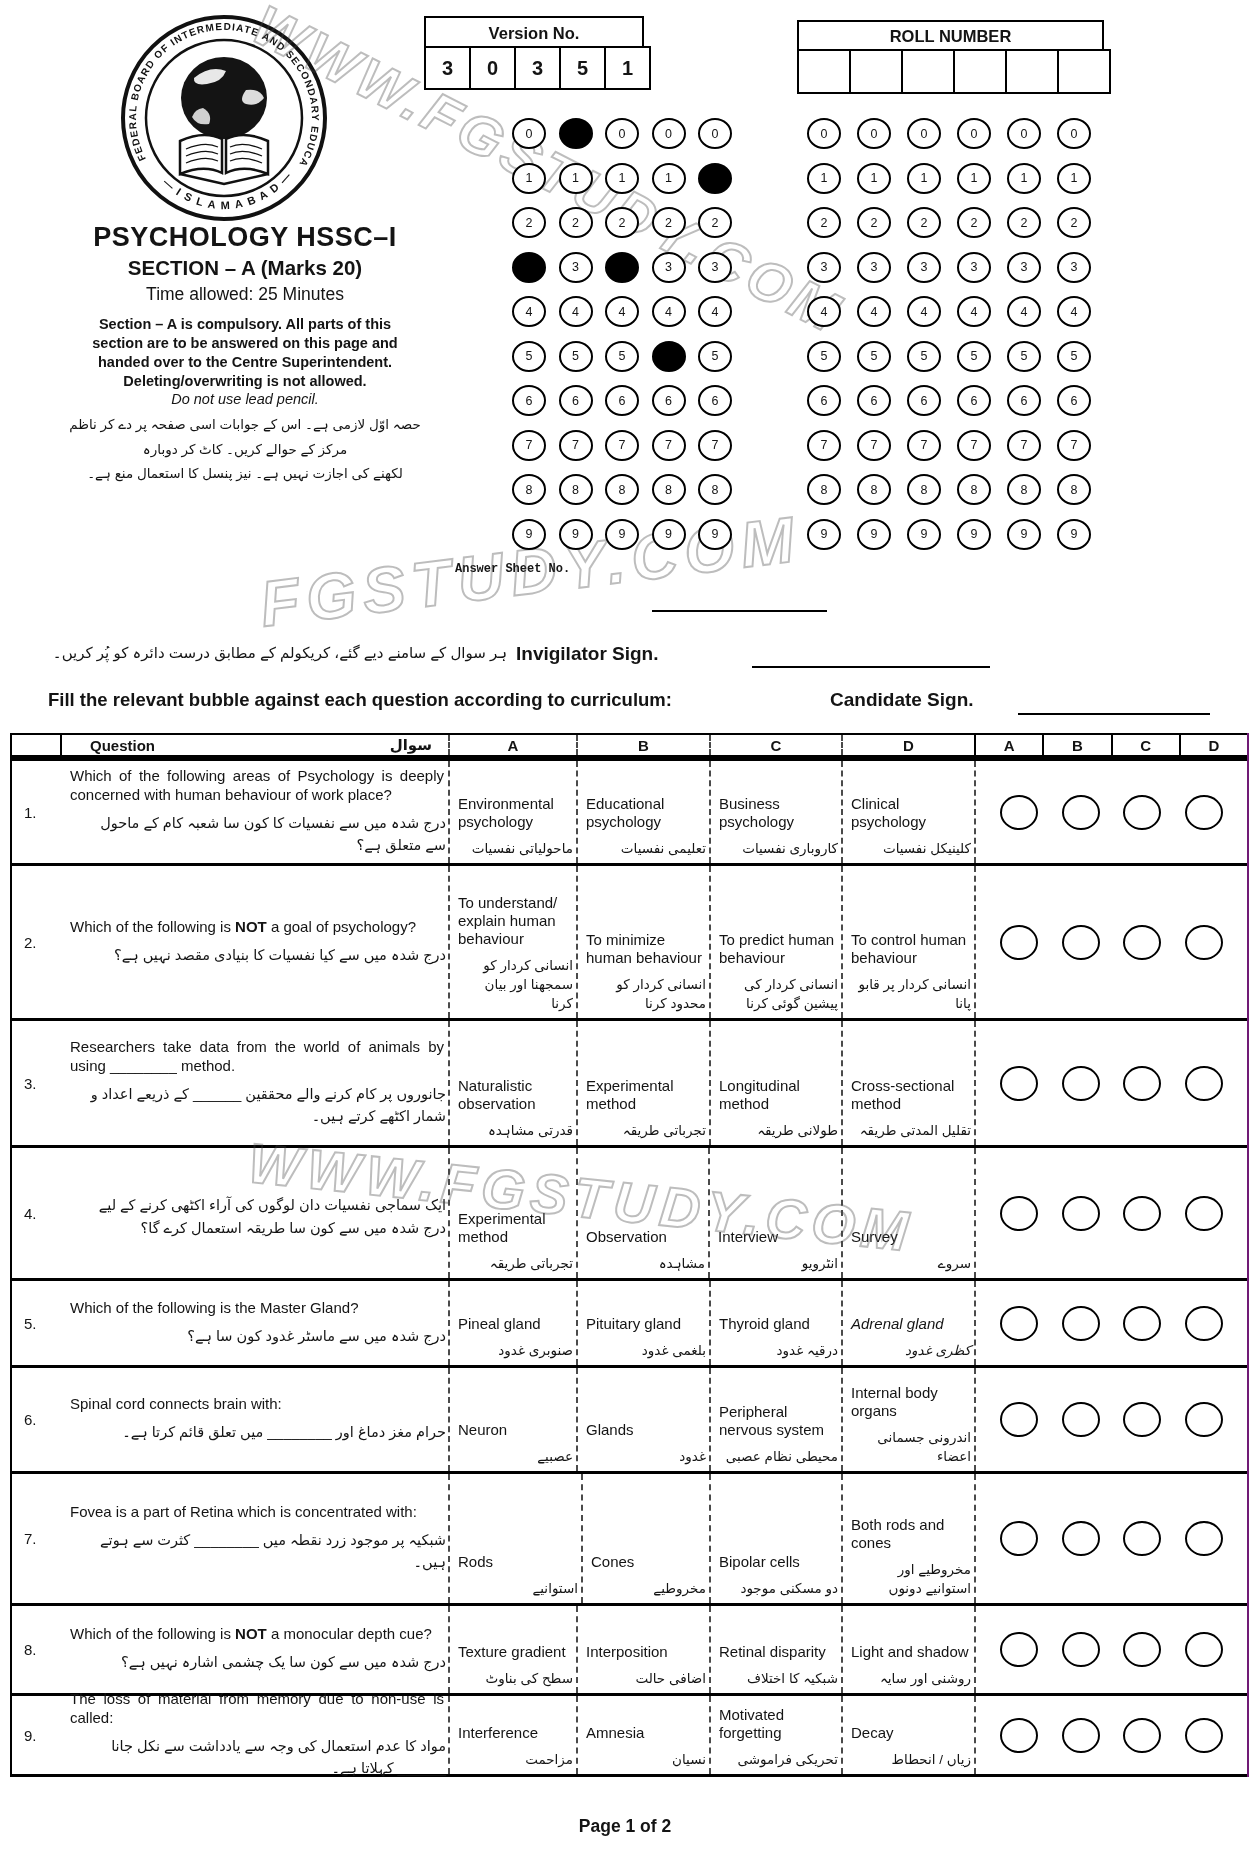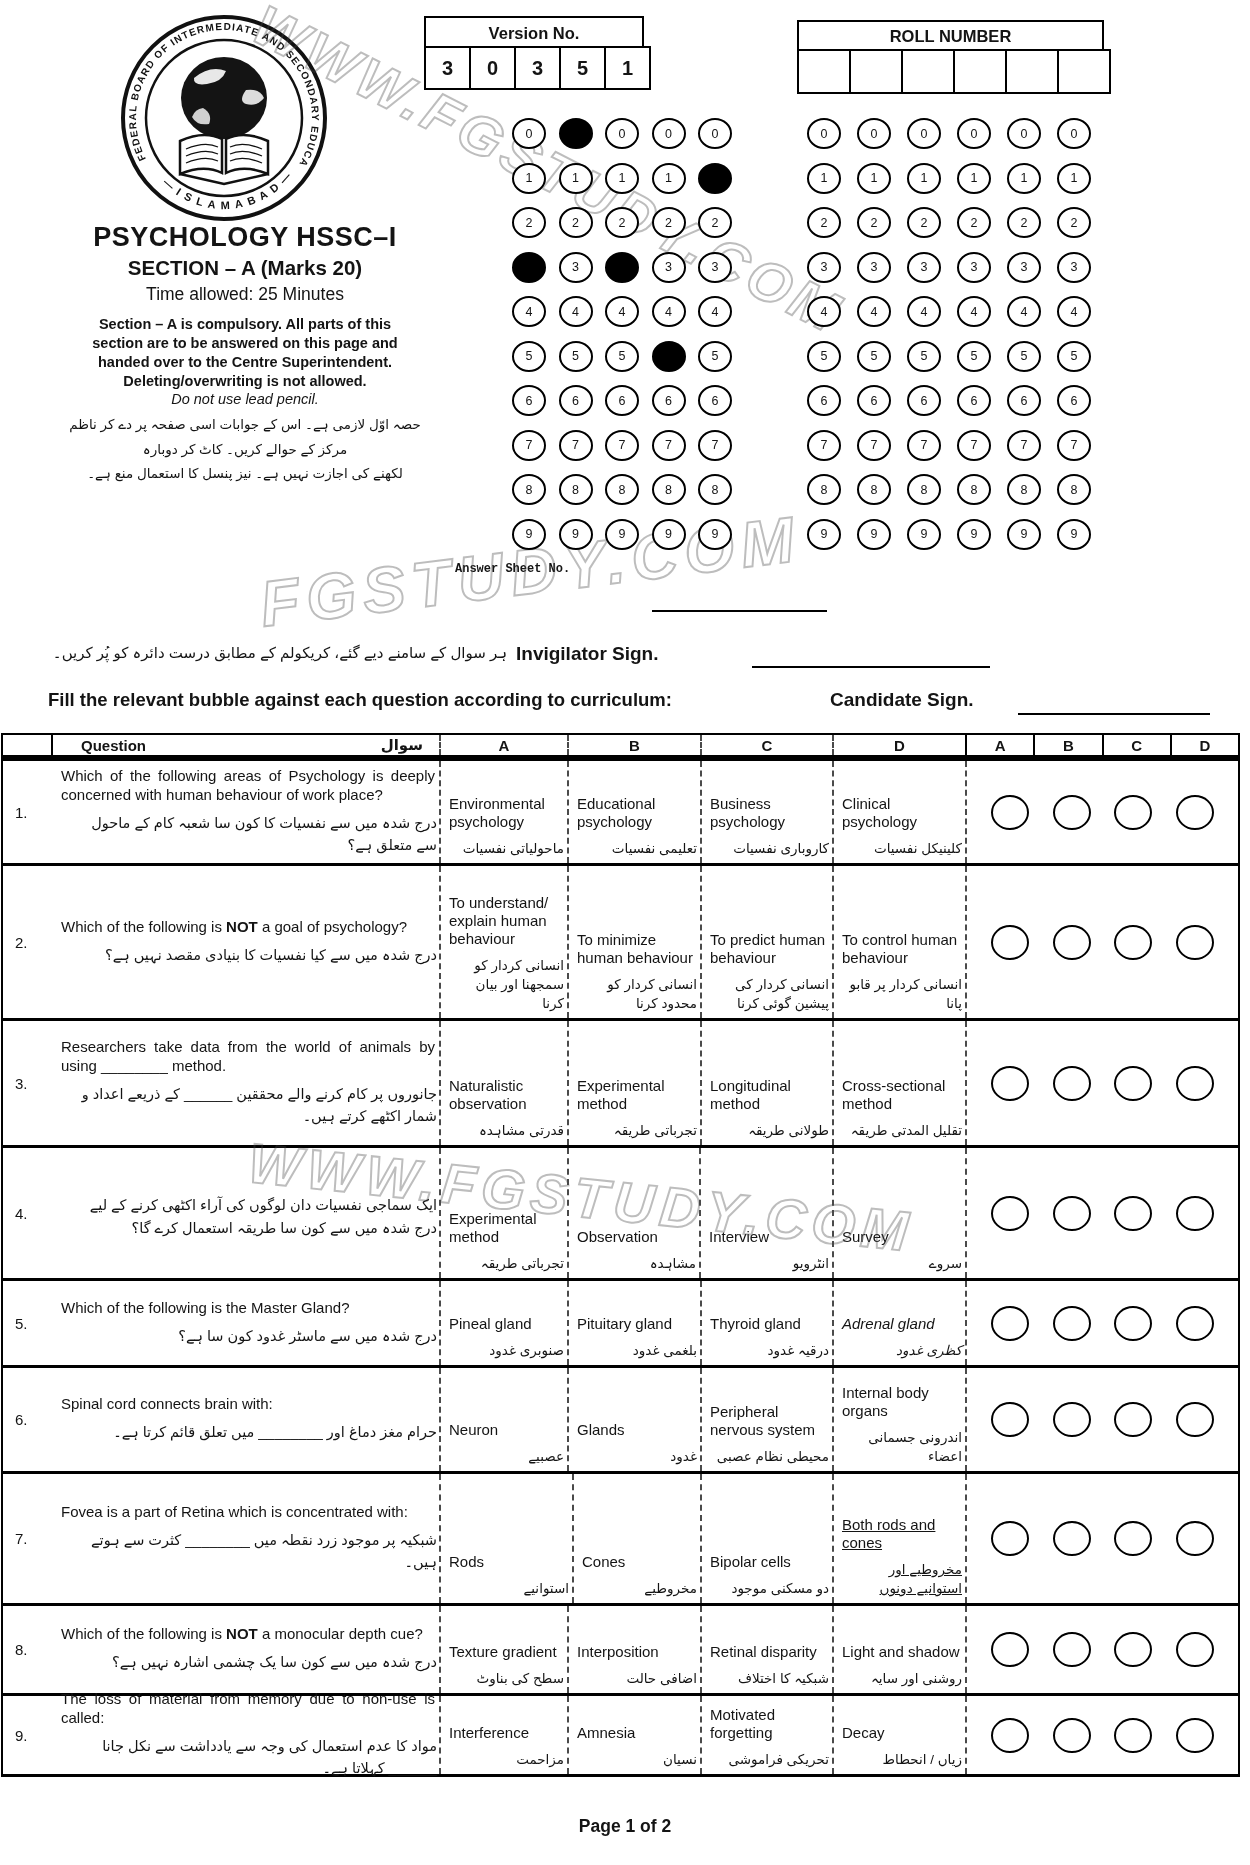--- a/index.html
+++ b/index.html
@@ -29,21 +29,21 @@
          font-weight:bold;font-size:20px;background:#fff;}
   .dcell:first-child{margin-left:0;}
   
   .bub{position:absolute;width:30px;height:27px;border:2px solid #000;border-radius:50%;
        display:flex;align-items:center;justify-content:center;font-size:12.5px;background:#fff;z-index:60;}
   .bub.filled{background:#000;color:#000;}
   
   .blab{position:absolute;font-weight:bold;}
   .uline{position:absolute;border-bottom:2.5px solid #000;}
   
-  #qtable{left:1px;top:733px;width:1235px;border-left:2px solid #000;border-right:2px solid #000000;z-index:20;}
+  #qtable{left:10px;top:733px;width:1235px;border-left:2px solid #000;border-right:2px solid #701a75;z-index:20;}
   #thead{display:flex;border-top:2.5px solid #000;border-bottom:3px solid #000;height:25px;box-sizing:border-box;
          font-weight:bold;font-size:15px;}
   #thead .hc{display:flex;align-items:center;box-sizing:border-box;}
   .bl-solid{border-left:2px solid #000;}
   .bl-dash{border-left:2px dashed #4a4a4a;}
   .trow{display:flex;border-top:3px solid #000;box-sizing:border-box;position:relative;z-index:20;}
   .trow:last-child{border-bottom:3px solid #000;}
   .c-num{width:48px;box-sizing:border-box;display:flex;align-items:center;padding-left:12px;font-size:15px;}
   .c-q{width:388px;box-sizing:border-box;display:flex;flex-direction:column;justify-content:center;
        padding:5px 2px 5px 10px;}
@@ -459,21 +459,21 @@
           <div class="o-ur">استوانیے</div>
         </div>
         <div class="c-opt bl-dash" style="width: 128px;">
           <div class="o-en">Cones</div>
           <div class="o-ur">مخروطیے</div>
         </div>
         <div class="c-opt bl-dash" style="width: 132px;">
           <div class="o-en">Bipolar cells</div>
           <div class="o-ur">دو مسکنی موجود</div>
         </div>
-        <div class="c-opt bl-dash" style="width: 133px; text-decoration: underline;">
+        <div class="c-opt bl-dash" style="width: 133px;">
           <div class="o-en">Both rods and cones</div>
           <div class="o-ur">مخروطیے اور استوانیے دونوں</div>
         </div>
         <div class="c-bub bl-dash">
           <div class="abub"></div>
           <div class="abub"></div>
           <div class="abub"></div>
           <div class="abub"></div>
         </div>
       </div>

